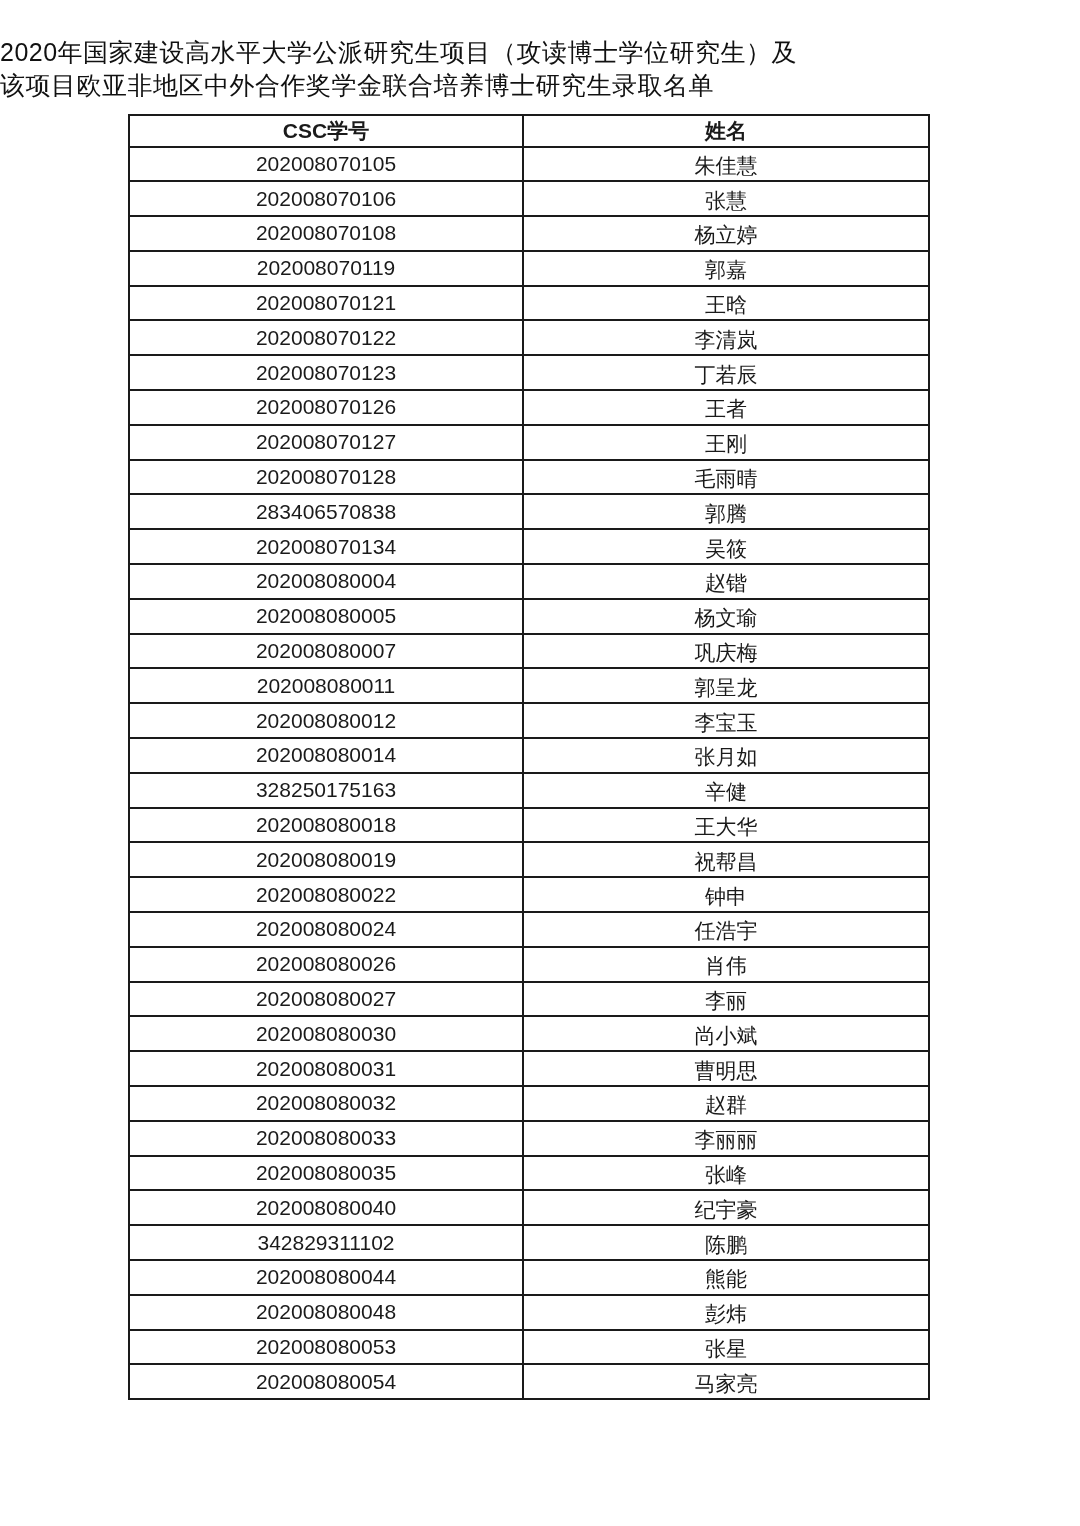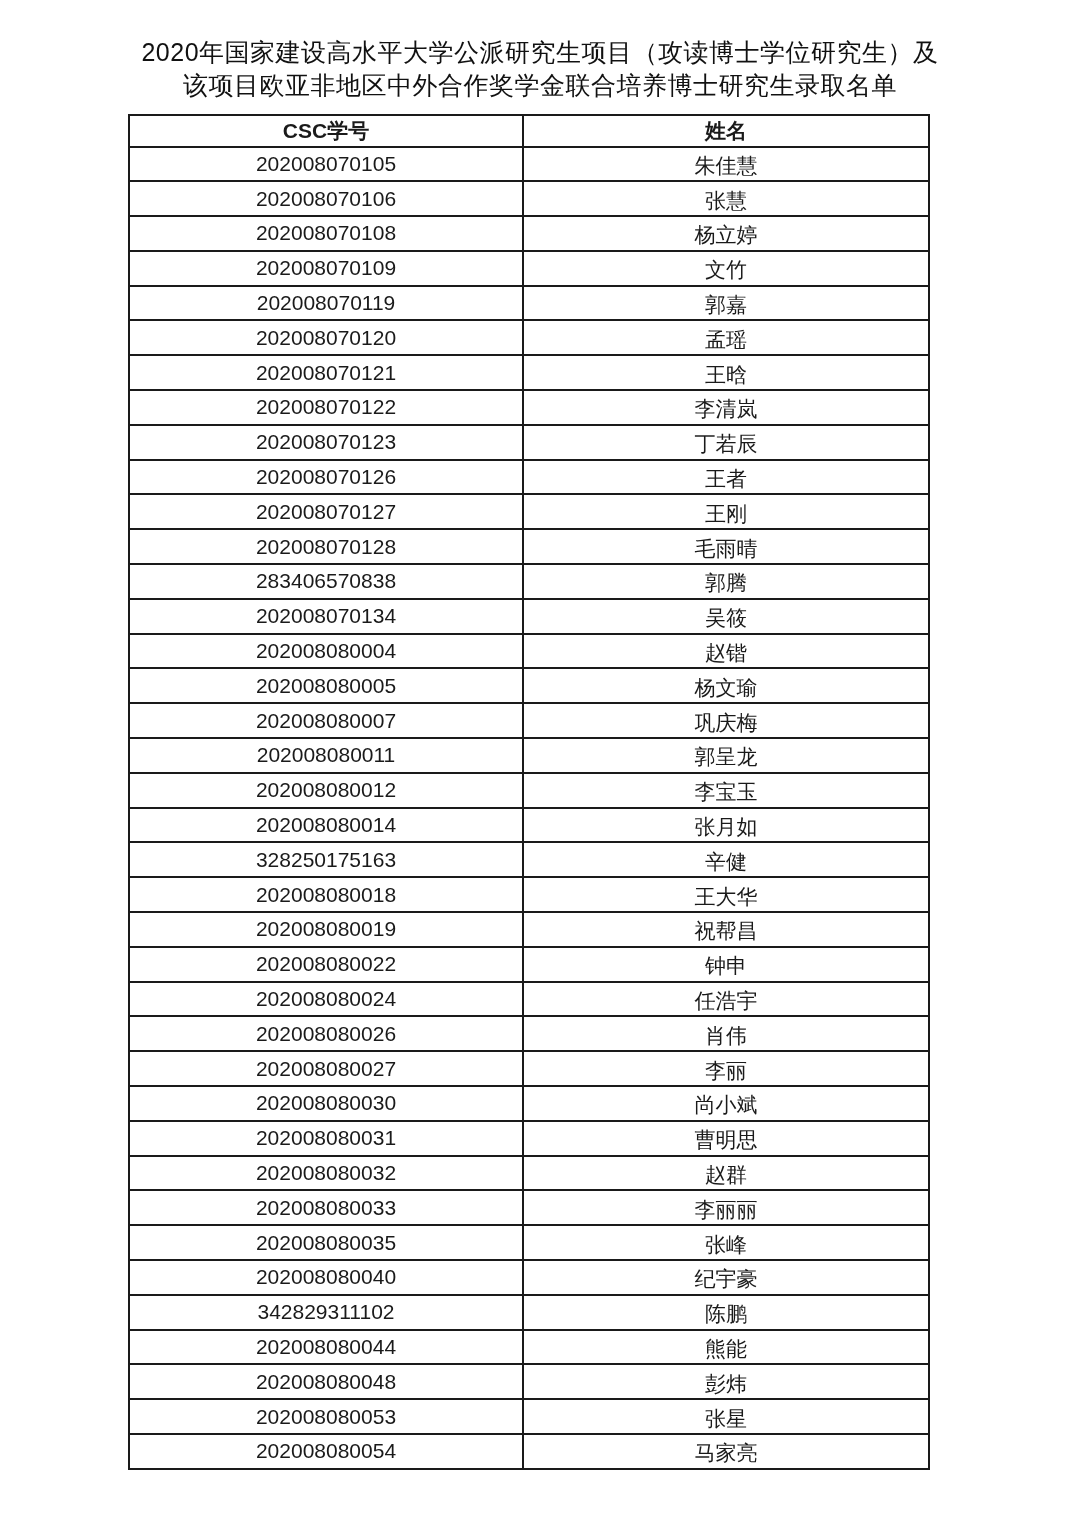--- a/index.html
+++ b/index.html
@@ -1,18 +1,18 @@
 <!DOCTYPE html>
 <html><head>
 <meta charset="utf-8">
 <style>
   html, body { margin: 0; padding: 0; background: #ffffff; }
   body { width: 1080px; height: 1526px; position: relative; overflow: hidden;
          font-family: "Liberation Sans", "DejaVu Sans", sans-serif; color: #111; }
-  .title { position: absolute; left: 0; width: 1080px; top: 36px; text-align: center;
+  .title { position: absolute; left: 0; width: 1080px; top: 36px; text-align: left;
            font-size: 25px; line-height: 33px; color: #111; letter-spacing: 0.5px; }
   .title div { white-space: nowrap; }
   table.list { position: absolute; left: 128px; top: 114px; width: 800px;
                border-collapse: collapse; table-layout: fixed; }
   table.list col.c1 { width: 394px; }
   table.list col.c2 { width: 406px; }
   table.list th, table.list td { border: 2.5px solid #1a1a1a; text-align: center;
                padding: 0; height: 28.8px; font-size: 21px; line-height: 28px; color: #1a1a1a; }
   table.list th { font-weight: bold; height: 29.5px; margin-left: 16px; }
   table.list td.id { }
@@ -44,30 +44,22 @@
       </tr>
       <tr>
         <td class="id">202008070106</td>
         <td class="nm">张慧</td>
       </tr>
       <tr>
         <td class="id">202008070108</td>
         <td class="nm">杨立婷</td>
       </tr>
       <tr>
-        <td class="id">202008070109</td>
-        <td class="nm">文竹</td>
-      </tr>
-      <tr>
         <td class="id">202008070119</td>
         <td class="nm">郭嘉</td>
-      </tr>
-      <tr>
-        <td class="id">202008070120</td>
-        <td class="nm">孟瑶</td>
       </tr>
       <tr>
         <td class="id">202008070121</td>
         <td class="nm">王晗</td>
       </tr>
       <tr>
         <td class="id">202008070122</td>
         <td class="nm">李清岚</td>
       </tr>
       <tr>

